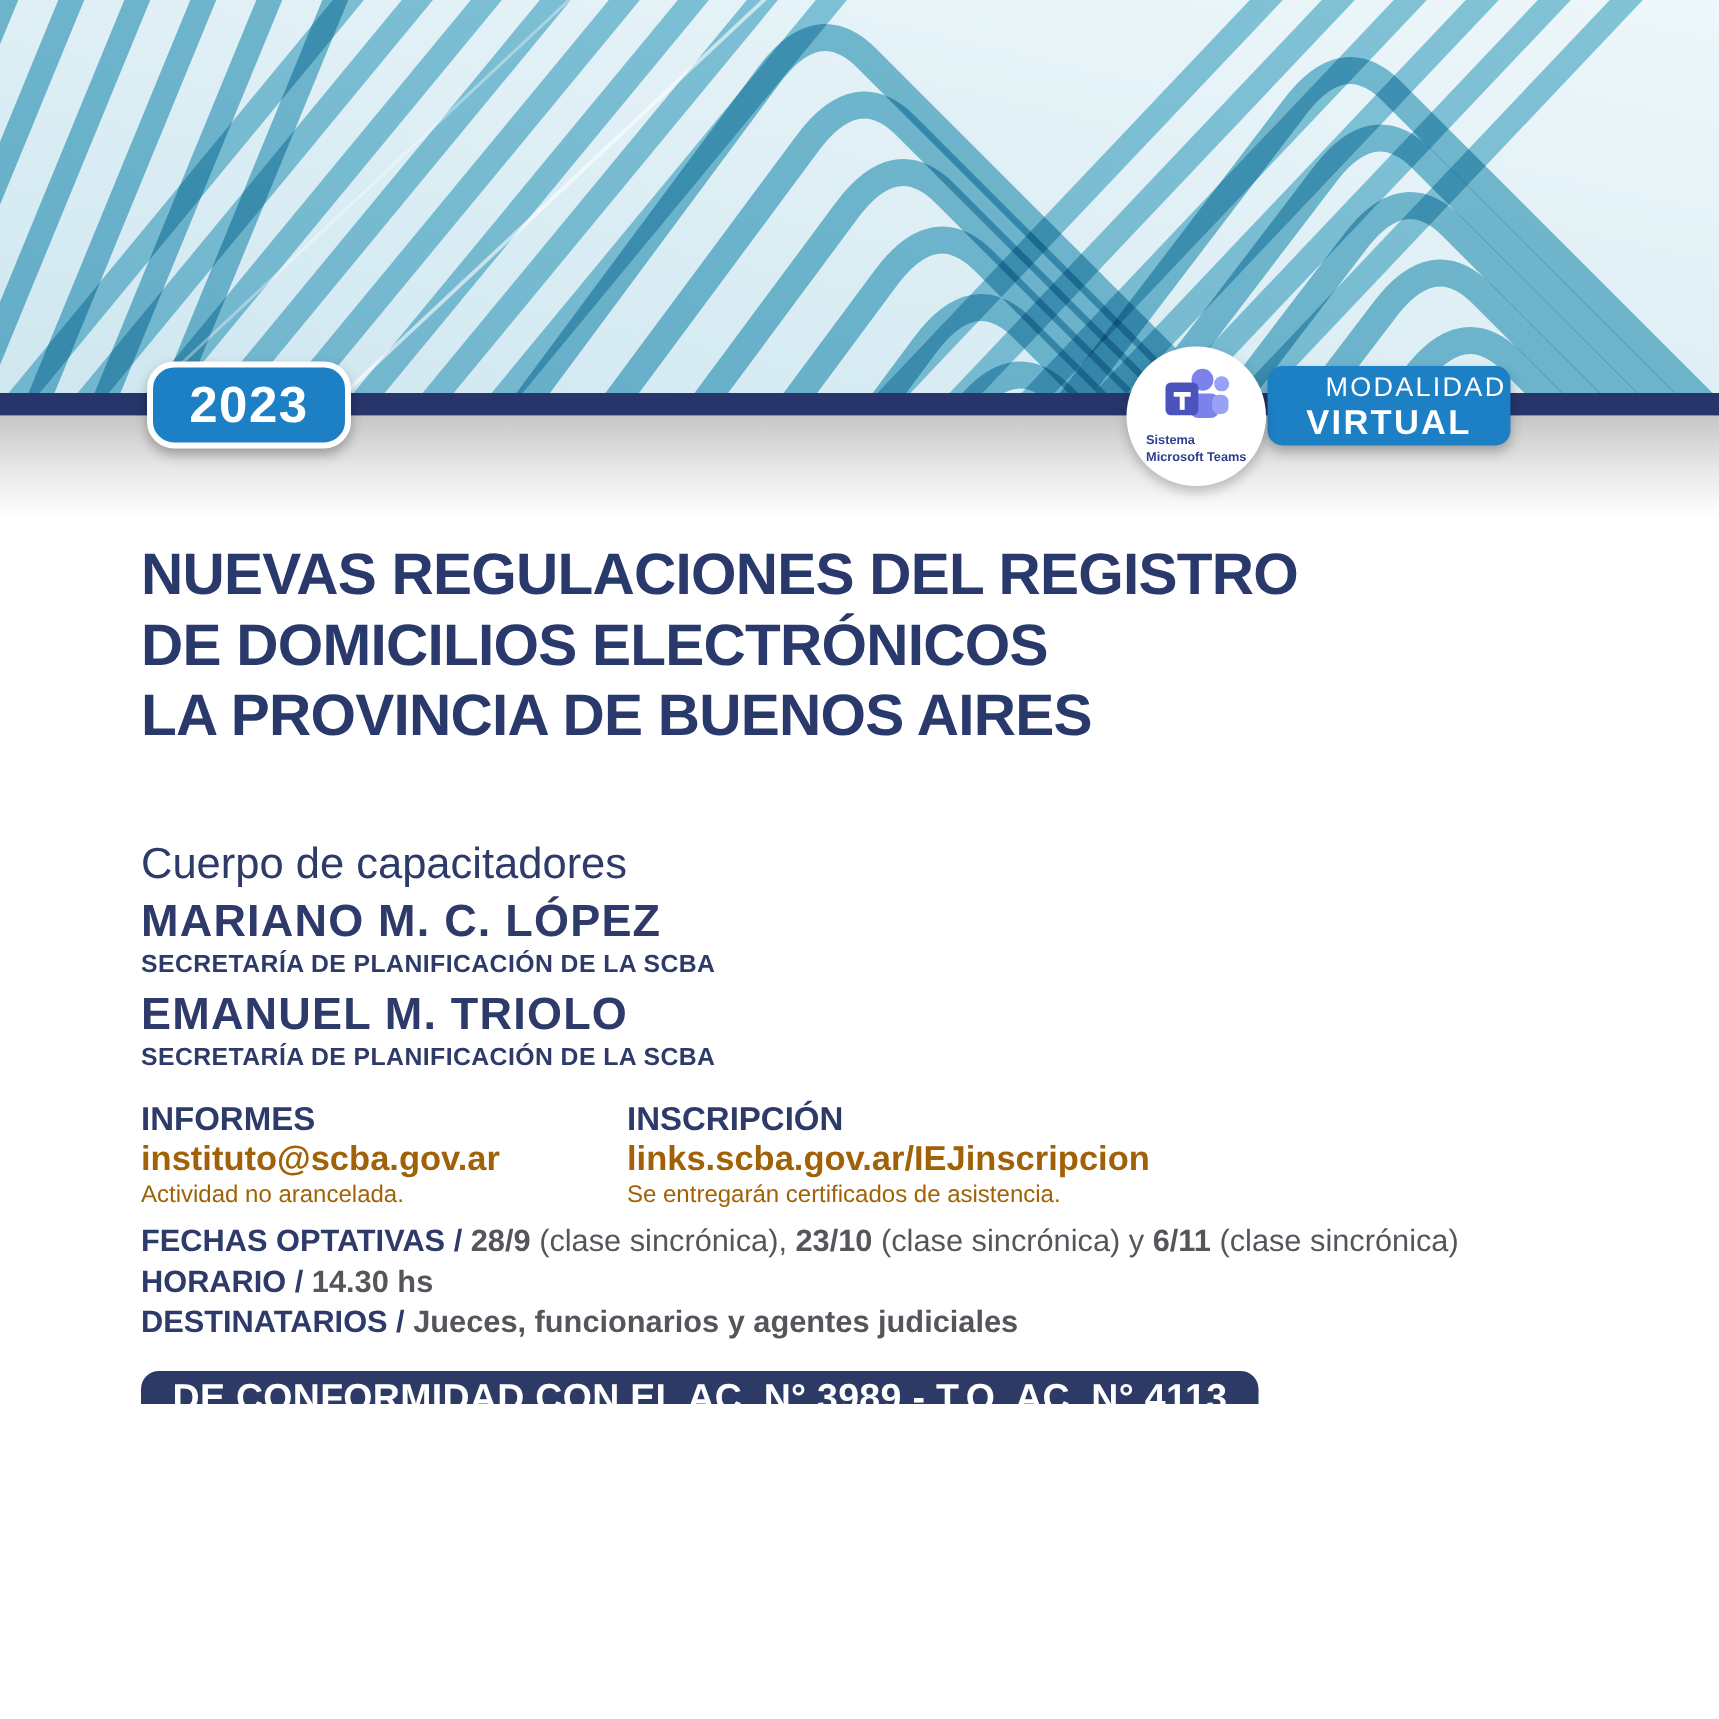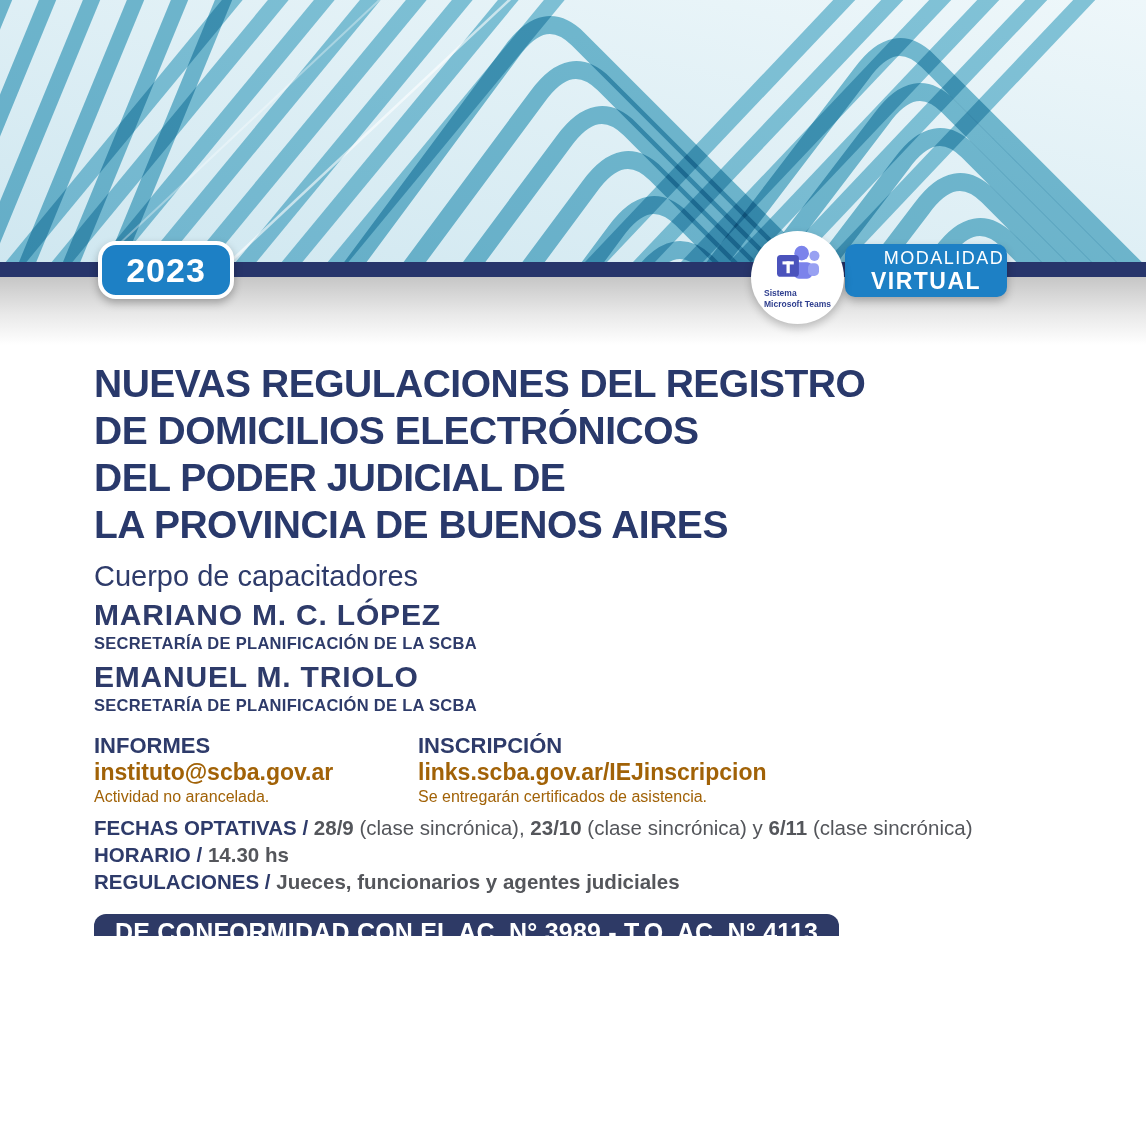--- a/index.html
+++ b/index.html
@@ -148,21 +148,20 @@
   </div>
 
   <div class="modality-badge">
     <div class="modality-line1">MODALIDAD</div>
     <div class="modality-line2">VIRTUAL</div>
   </div>
 
   <div class="main-title">
     <div>NUEVAS REGULACIONES DEL REGISTRO</div>
     <div>DE DOMICILIOS ELECTRÓNICOS</div>
-    <div>DEL PODER JUDICIAL DE</div>
     <div>LA PROVINCIA DE BUENOS AIRES</div>
   </div>
 
   <div class="trainers">
     <div class="trainers-heading">Cuerpo de capacitadores</div>
     <div class="trainer-name">MARIANO M. C. LÓPEZ</div>
     <div class="trainer-role">SECRETARÍA DE PLANIFICACIÓN DE LA SCBA</div>
     <div class="trainer-name">EMANUEL M. TRIOLO</div>
     <div class="trainer-role">SECRETARÍA DE PLANIFICACIÓN DE LA SCBA</div>
   </div>
@@ -176,21 +175,21 @@
     <div class="contact-col2">
       <div class="contact-heading">INSCRIPCIÓN</div>
       <div class="contact-value">links.scba.gov.ar/IEJinscripcion</div>
       <div class="contact-note">Se entregarán certificados de asistencia.</div>
     </div>
   </div>
 
   <div class="details">
     <div><span class="d-label">FECHAS OPTATIVAS / </span><span class="d-strong">28/9</span><span class="d-plain"> (clase sincrónica), </span><span class="d-strong">23/10</span><span class="d-plain"> (clase sincrónica) y </span><span class="d-strong">6/11</span><span class="d-plain"> (clase sincrónica)</span></div>
     <div><span class="d-label">HORARIO / </span><span class="d-strong">14.30 hs</span></div>
-    <div><span class="d-label">REGULACIONES / </span><span class="d-strong">Jueces, funcionarios y agentes judiciales</span></div>
+    <div><span class="d-label">DESTINATARIOS / </span><span class="d-strong">Jueces, funcionarios y agentes judiciales</span></div>
   </div>
 
   <div class="conformity-bar">DE CONFORMIDAD CON EL AC. N° 3989 - T.O. AC. N° 4113</div>
 
 
   <div class="footer-band"></div>
 
   <svg class="crest" width="64" height="88" viewBox="0 0 64 88">
     <ellipse cx="32" cy="42" rx="27" ry="36" fill="none" stroke="#ffffff" stroke-width="3" stroke-dasharray="3.5 3"></ellipse>
     <ellipse cx="32" cy="42" rx="20" ry="29" fill="none" stroke="#ffffff" stroke-width="1.3" stroke-dasharray="2 2.2"></ellipse>

